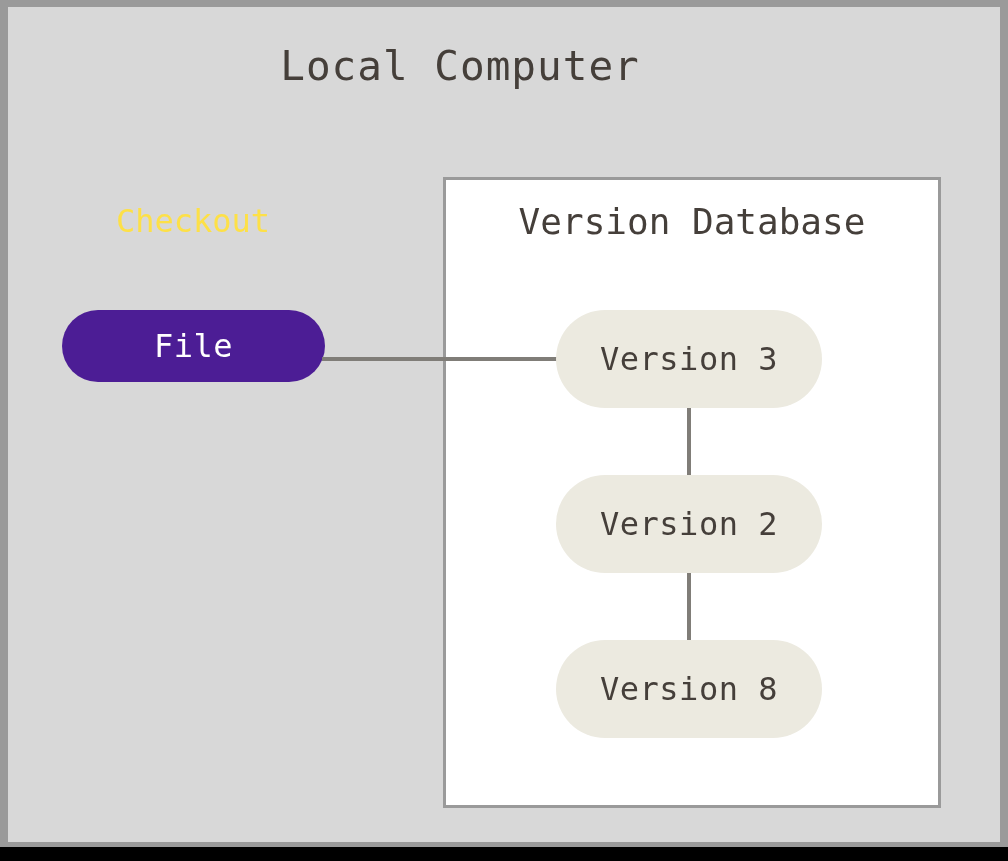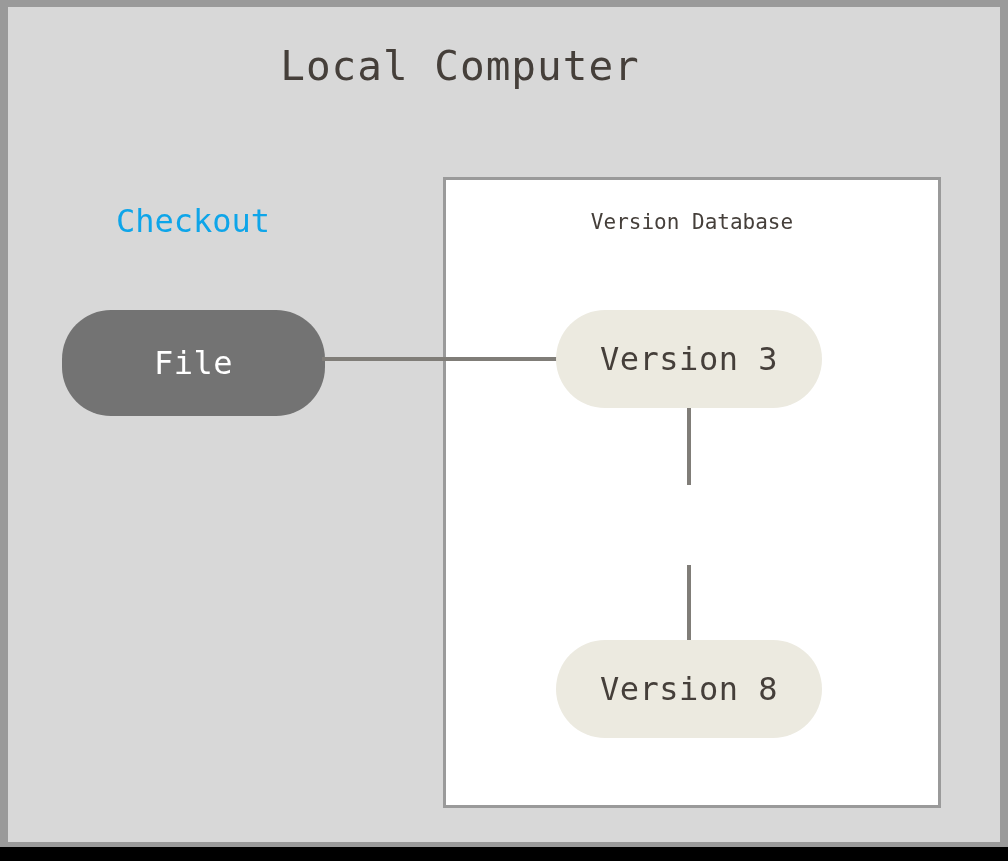--- a/index.html
+++ b/index.html
@@ -70,31 +70,31 @@
 
   
   #checkout-label {
     position: absolute;
     left: 105px;
     top: 200px;
     width: 176px;
     text-align: center;
     font-size: 32px;
     line-height: 42px;
-    color: #0ea5e9;
+    color: #fde047;
     white-space: pre;
   }
 
   #file-node {
     position: absolute;
     left: 62px;
     top: 310px;
     width: 263px;
-    height: 106px;
-    background: #737373;
+    height: 72px;
+    background: #4c1d95;
     border-radius: 49px;
     display: flex;
     align-items: center;
     justify-content: center;
   }
   #file-node .node-text {
     font-size: 32px;
     line-height: 36px;
     color: #ffffff;
     letter-spacing: 0.5px;
@@ -112,21 +112,21 @@
     border: 3px solid #9a9a9a;
     box-sizing: border-box;
   }
 
   #version-database-title {
     position: absolute;
     left: 443px;
     top: 201px;
     width: 498px;
     text-align: center;
-    font-size: 21px;
+    font-size: 36px;
     line-height: 42px;
     color: #453f3a;
     white-space: pre;
     z-index: 4;
   }
 
   
   .version-node {
     position: absolute;
     left: 556px;
@@ -197,20 +197,23 @@
     <div id="file-node">
       <span class="node-text">File</span>
     </div>
 
     <div id="version-database-title">Version Database</div>
 
     <div id="version-node-3" class="version-node">
       <span class="node-text">Version 3</span>
     </div>
 
+    <div id="version-node-2" class="version-node">
+      <span class="node-text">Version 2</span>
+    </div>
 
     <div id="version-node-1" class="version-node">
       <span class="node-text">Version 8</span>
     </div>
 
   </div>
 
   <div id="bottom-bar"></div>
 
 </div>

